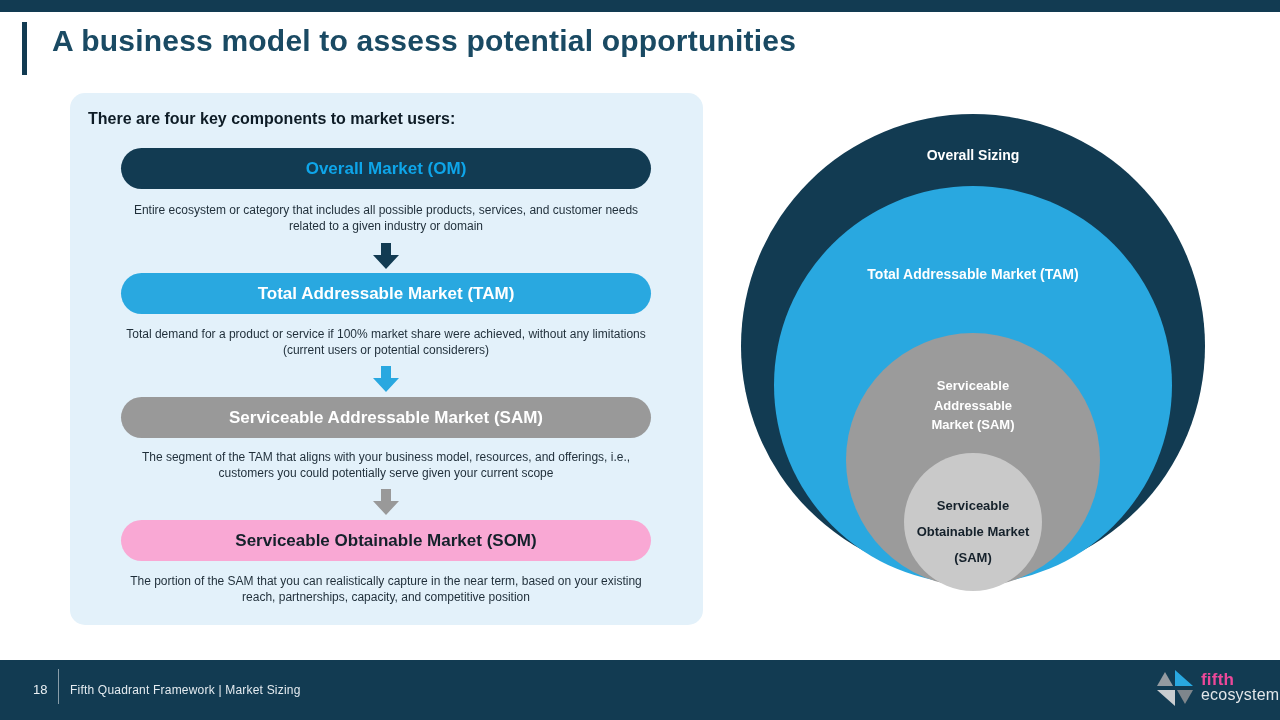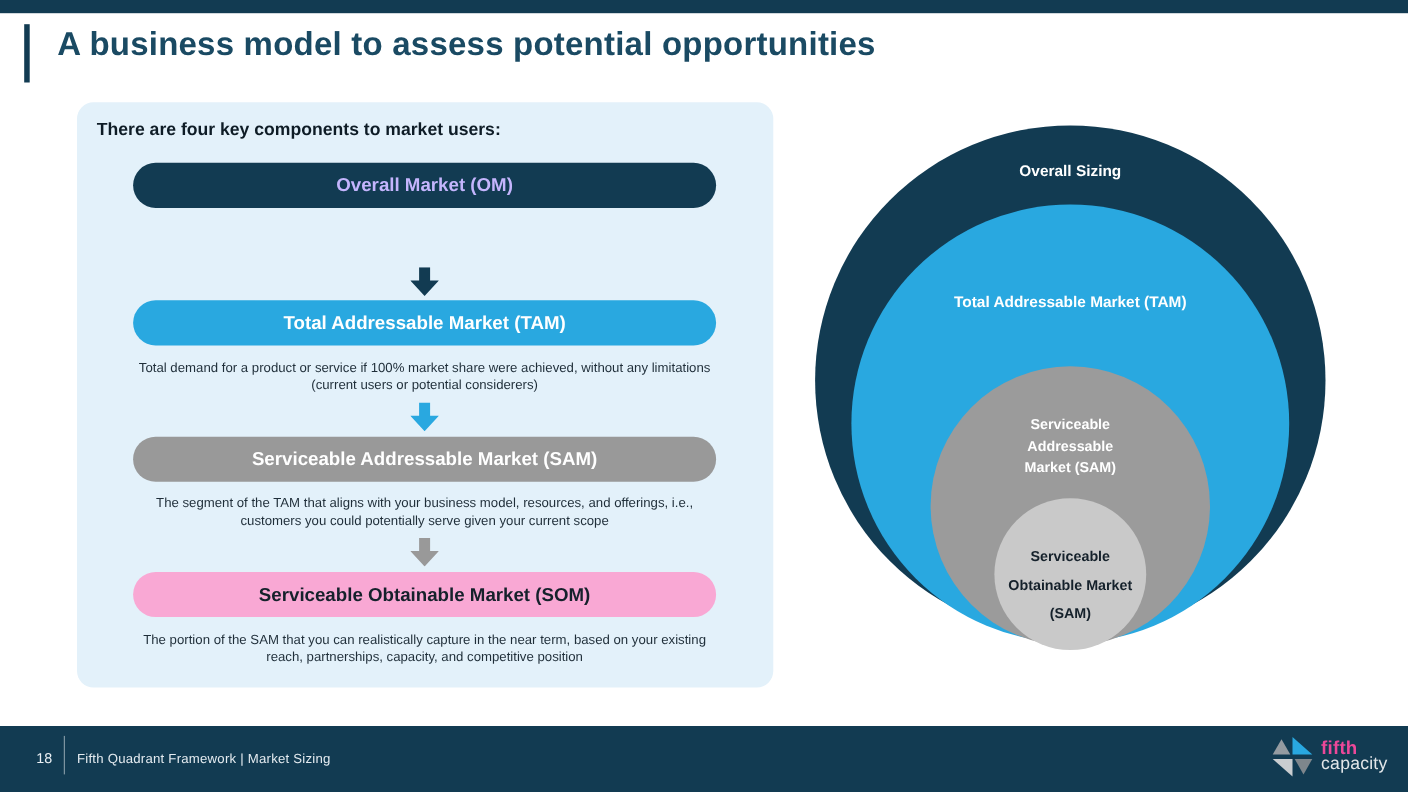--- a/index.html
+++ b/index.html
@@ -100,22 +100,23 @@
 
 <div class="title-row">
   <div class="accent-bar"></div>
   <h1 class="slide-title">A business model to assess potential opportunities</h1>
 </div>
 
 <div class="panel">
   <div class="panel-heading">There are four key components to market users:</div>
 
   <div class="pill p1" style="background-color: rgb(18, 59, 82);">
-    <span class="pill-label" style="color: #c4b5fd;">Overall Market (OM)</span>
+    <span class="pill-label" style="color: #0ea5e9;">Overall Market (OM)</span>
   </div>
+  <div class="desc d1">Entire ecosystem or category that includes all possible products, services, and customer needs related to a given industry or domain</div>
   <svg class="arrow a1" viewBox="0 0 26 26">
     <path d="M8 0 H18 V12 H26 L13 26 L0 12 H8 Z" fill="#123B52"></path>
   </svg>
 
   <div class="pill p2" style="background-color: rgb(41, 168, 224);">
     <span class="pill-label" style="color: rgb(255, 255, 255);">Total Addressable Market (TAM)</span>
   </div>
   <div class="desc d2">Total demand for a product or service if 100% market share were achieved, without any limitations (current users or potential considerers)</div>
   <svg class="arrow a2" viewBox="0 0 26 26">
     <path d="M8 0 H18 V12 H26 L13 26 L0 12 H8 Z" fill="#29A8E0"></path>
@@ -154,14 +155,14 @@
 <div class="footer-text">Fifth Quadrant Framework | Market Sizing</div>
 
 <div class="logo">
   <svg class="logo-icon" width="40" height="40" viewBox="0 0 40 40">
     <polygon points="18,18 2,18 10,4" fill="#949BA1"></polygon>
     <polygon points="20,2 38,18 20,18" fill="#29A8E0"></polygon>
     <polygon points="22,22 38,22 30,36" fill="#7E868C"></polygon>
     <polygon points="20,38 2,22 20,22" fill="#C9CDD0"></polygon>
   </svg>
   <div class="logo-fifth" style="color: #ec4899;">fifth</div>
-  <div class="logo-quadrant">capacity</div>
+  <div class="logo-quadrant">ecosystem</div>
 </div>
 
 </body></html>

